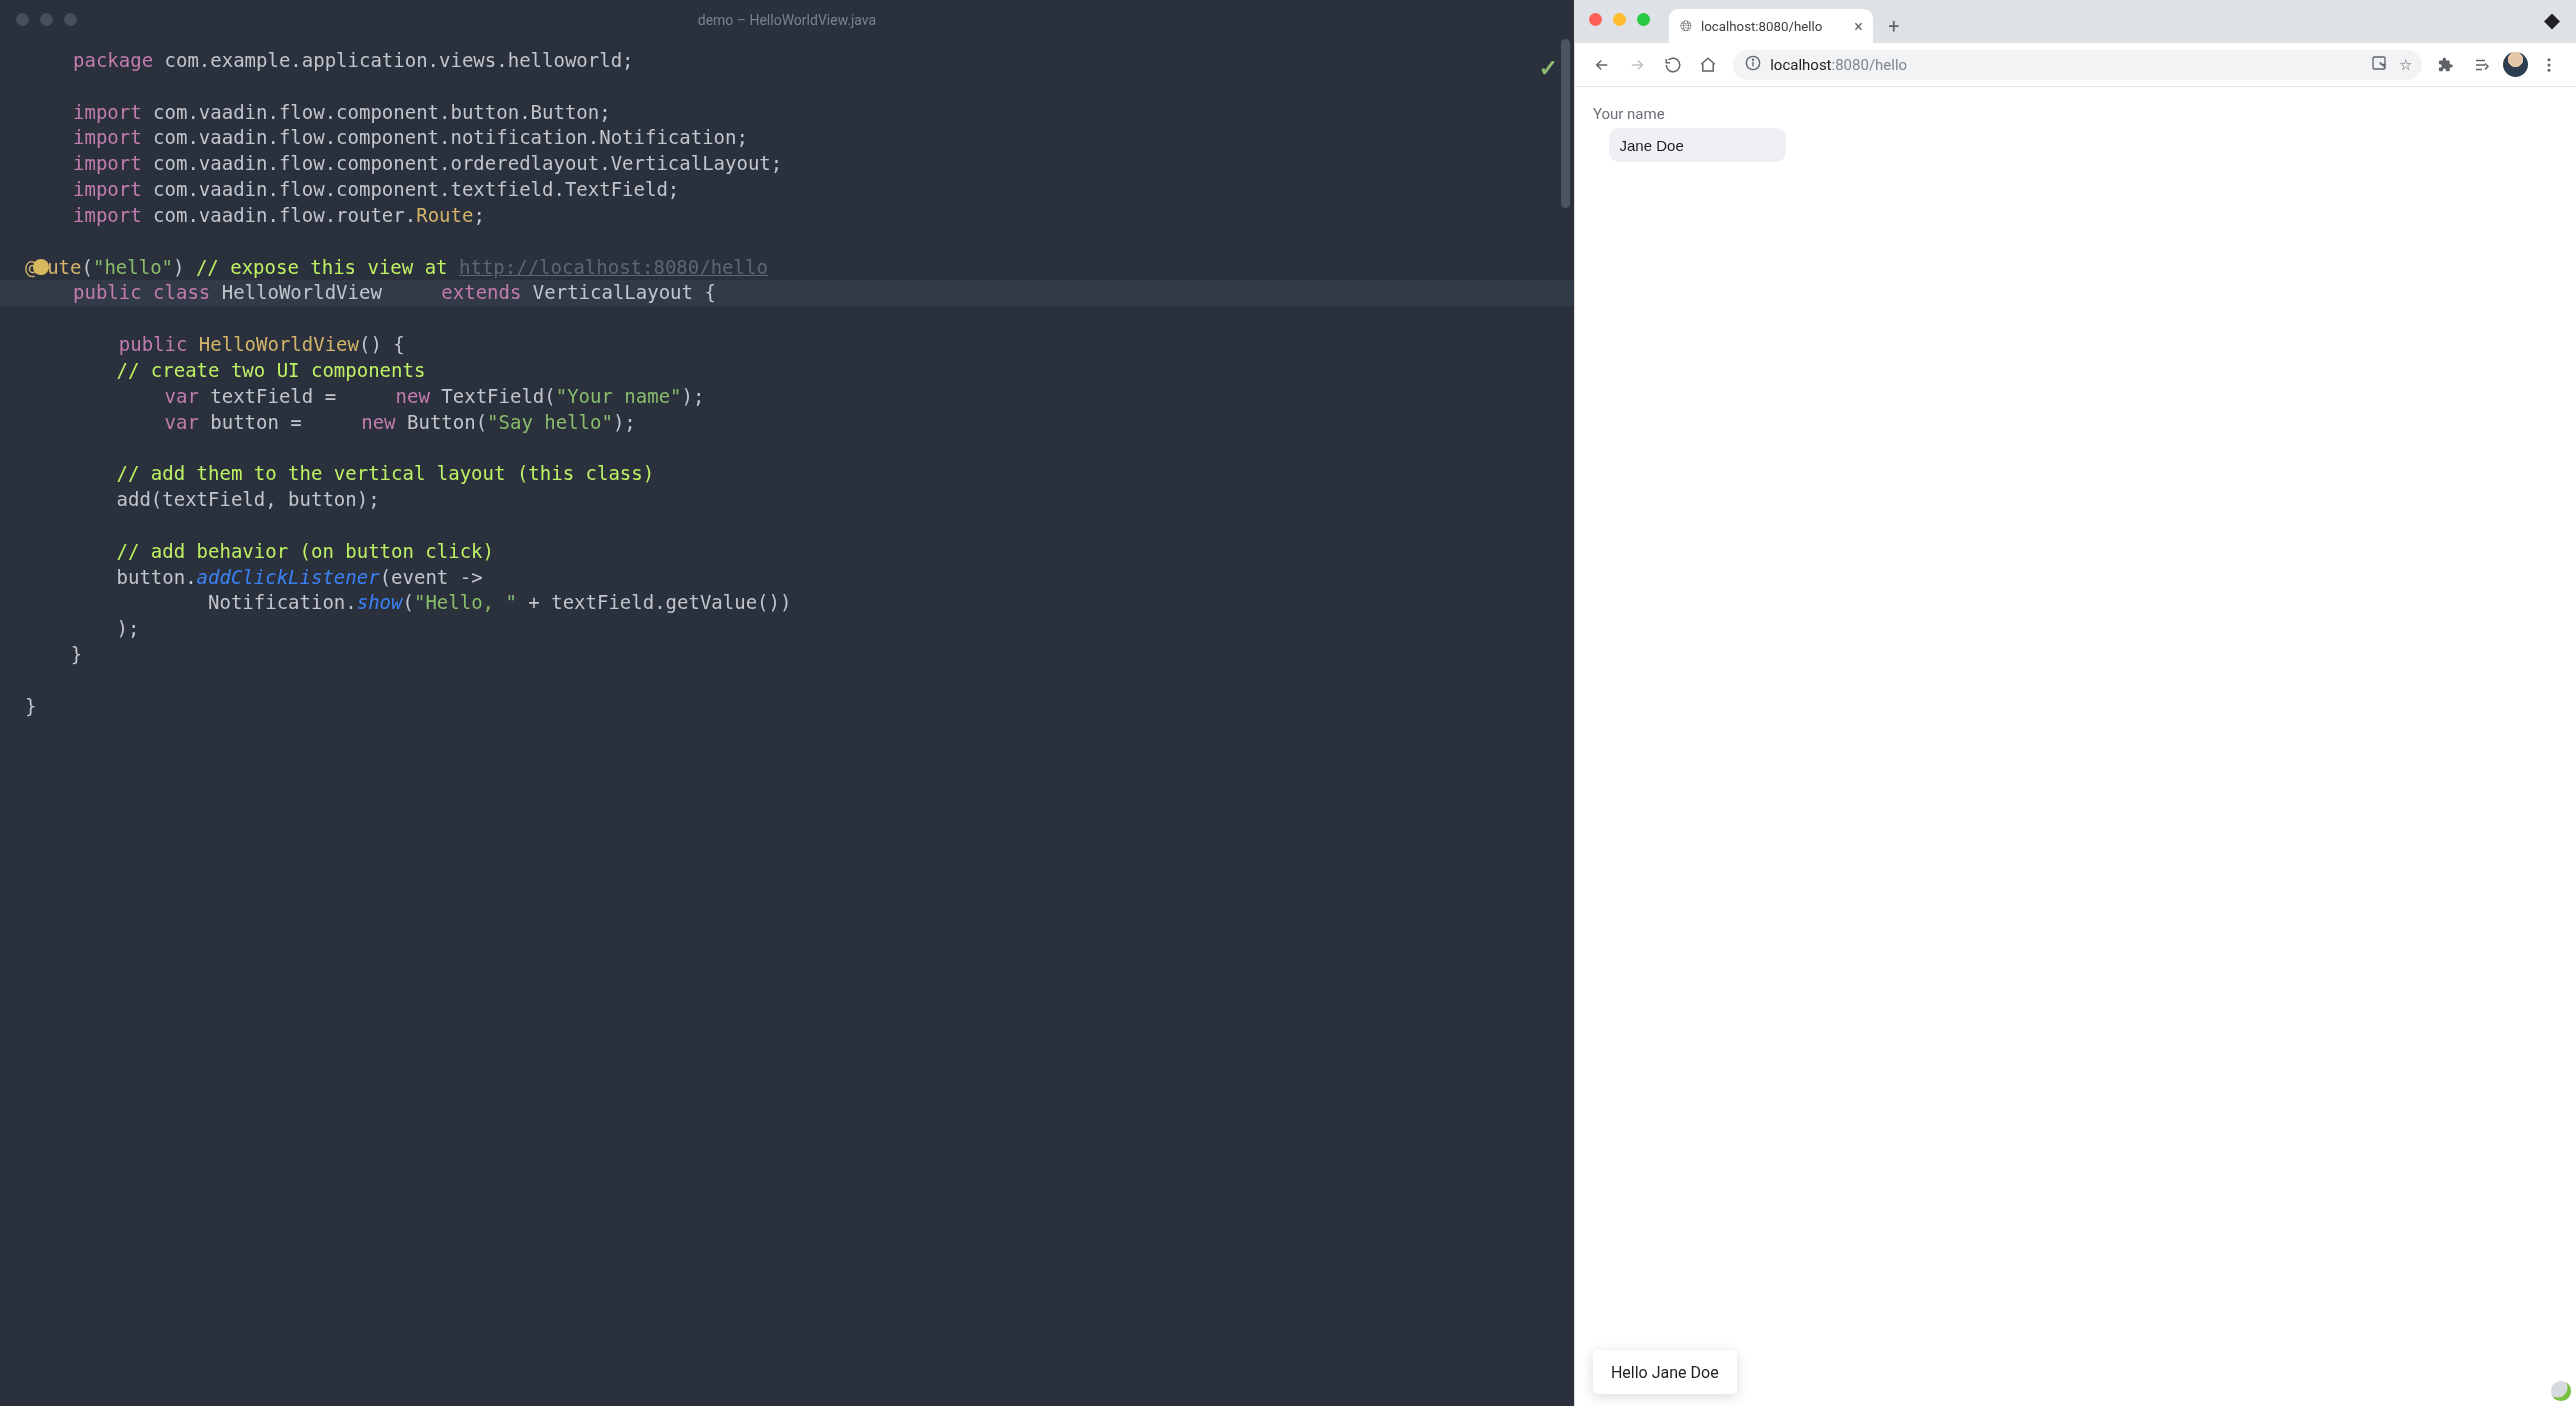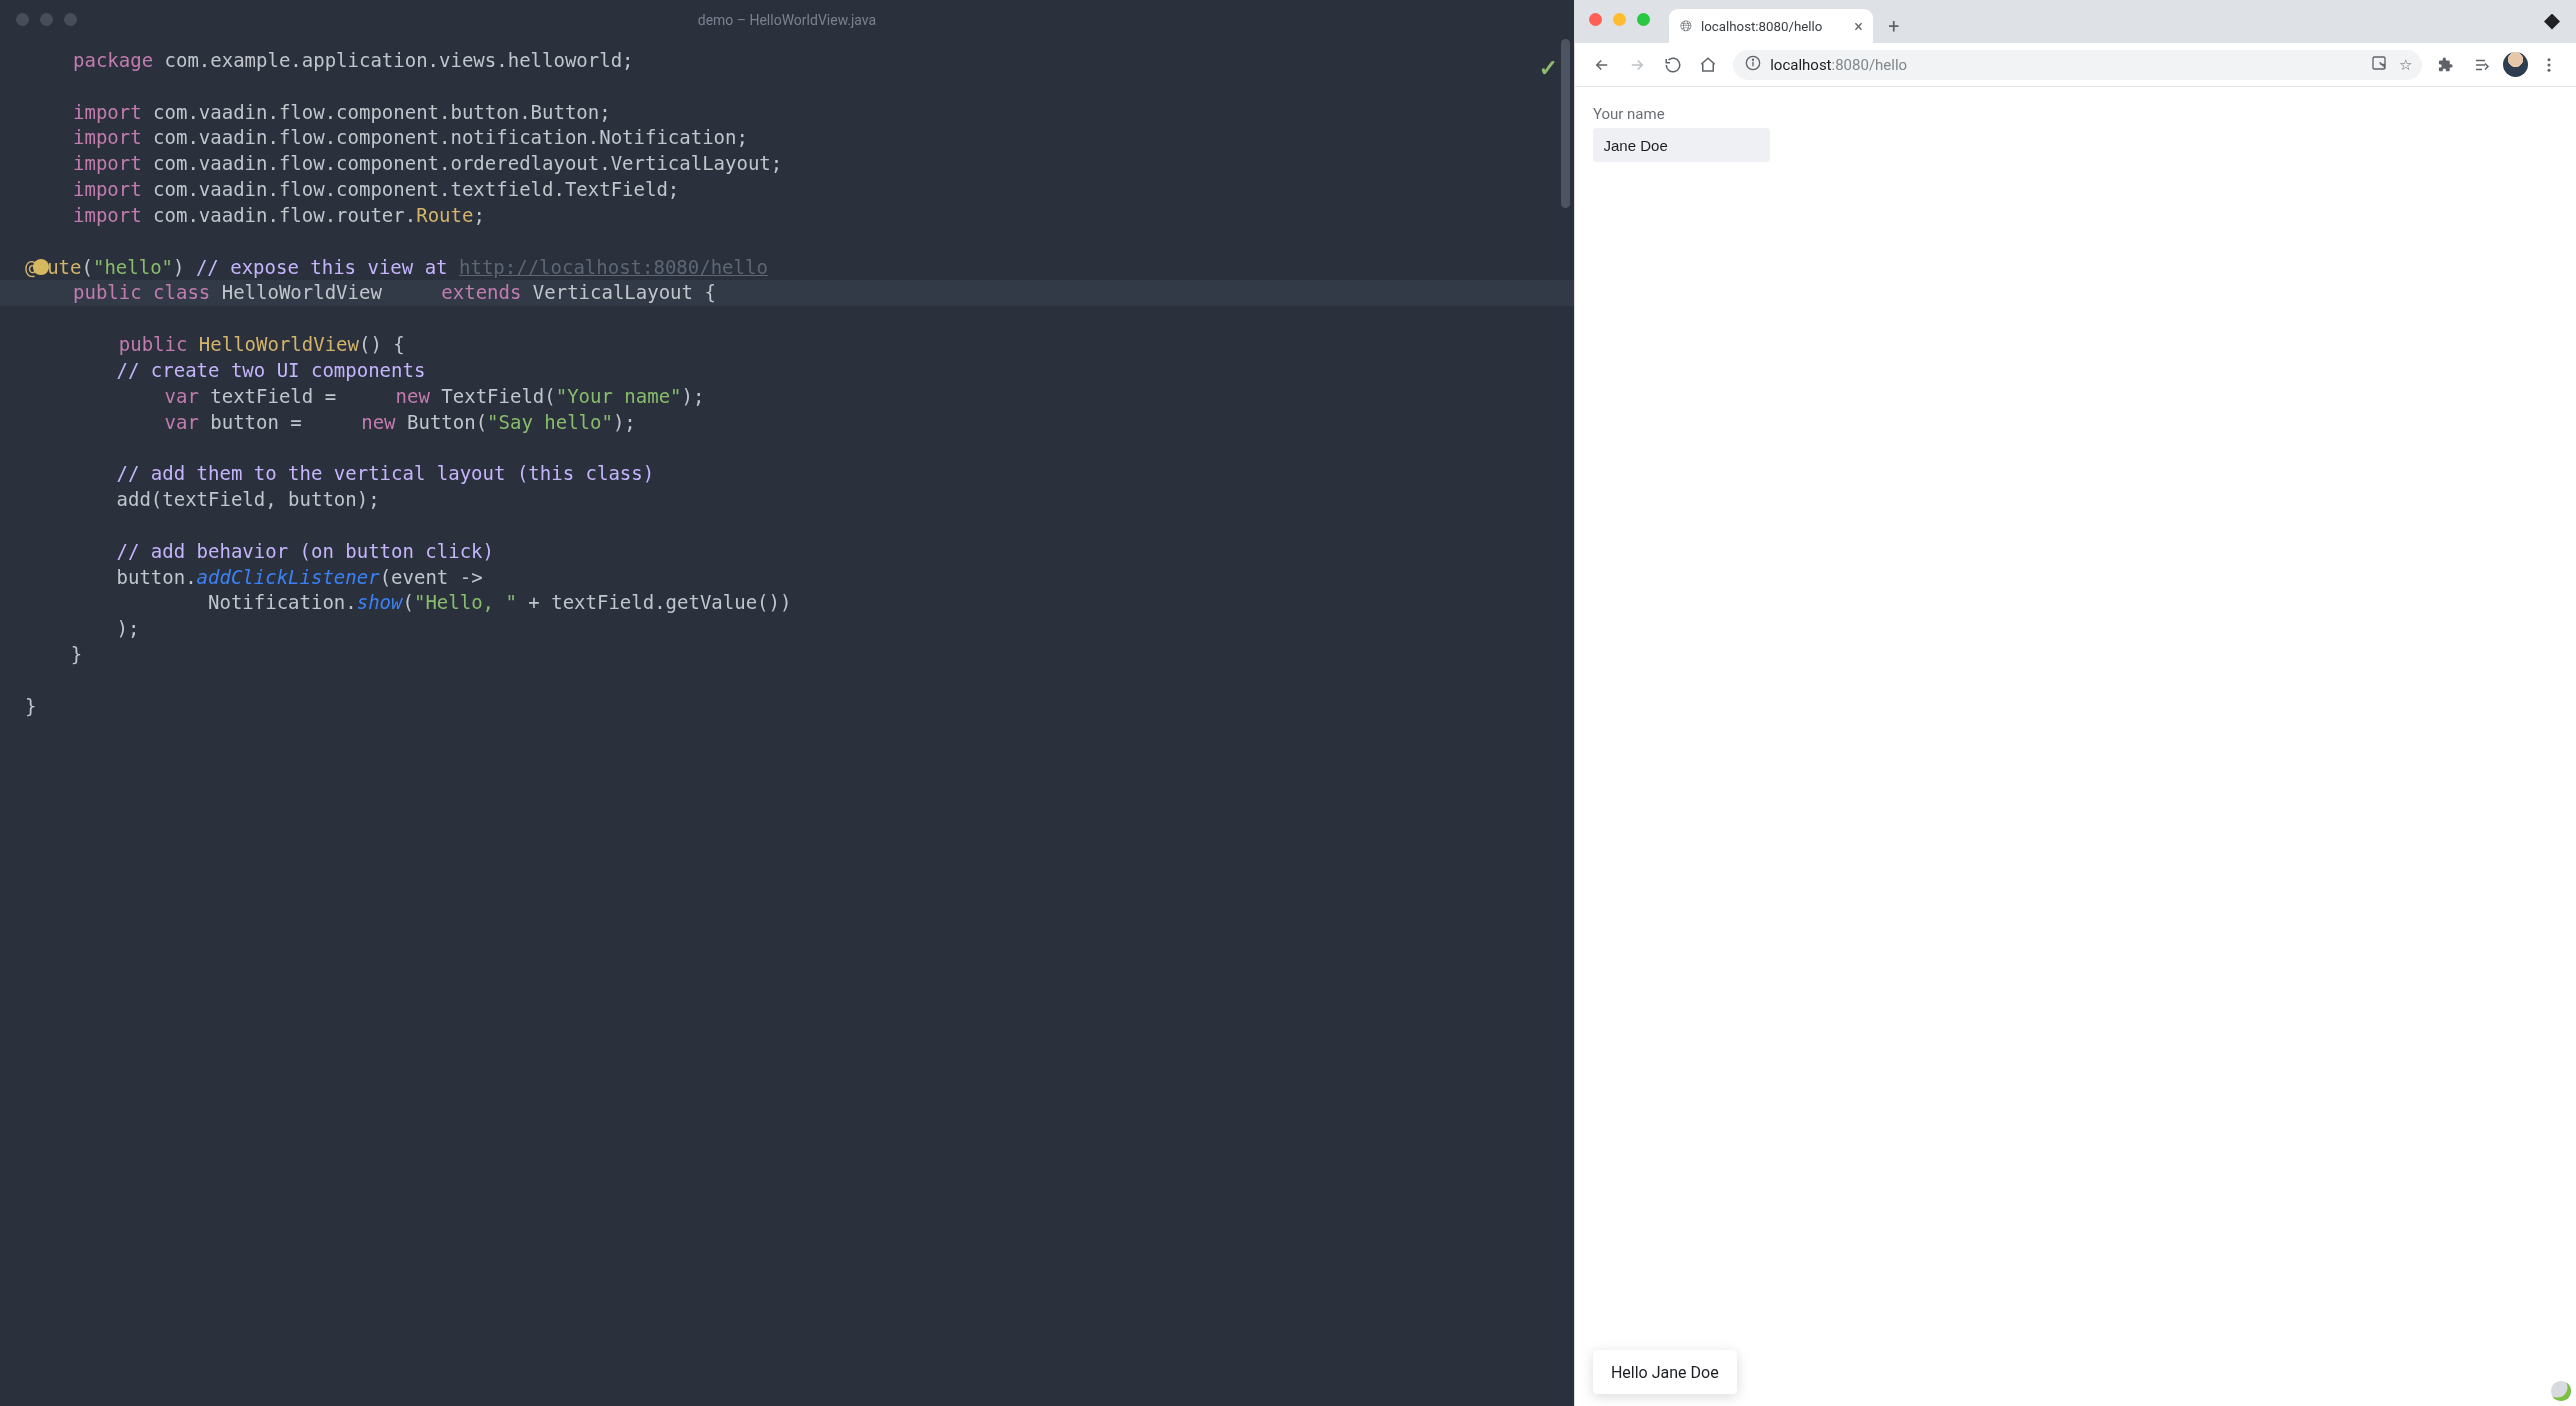--- a/index.html
+++ b/index.html
@@ -55,21 +55,21 @@
     line-height: 1.36;
     color: #c1c6cd;
     white-space: pre;
     overflow: auto;
     position: relative;
   }
   .ide-editor .line { display:block; padding-left: 25px; }
   .ide-editor .line.hl { background: #333a47; }
   .kw   { color: #c27cae; margin-left: 48px; }           
   .str  { color: #89bd6b; }           
-  .cm   { color: #c4b5fd; }           
+  .cm   { color: #bef264; }           
   .annot{ color: #d4b46a; }           
   .type2{ color: #d4b46a; }           
   .call { color: #3b82f6; font-style: italic; }
   .url  { color: #5d6674; text-decoration: underline; }
   .bulb {
     display:inline-block;
     width:16px; height:16px;
     background:#d6b85e;
     border-radius:50% 50% 48% 48%;
     vertical-align:-1.8px;
@@ -188,24 +188,25 @@
     flex:1;
     padding:18px 18px;
     position:relative;
   }
   .field-label { color:#6b6f76; font-size:15px; margin-bottom:5.3px; }
   .text-field {
     width:177px;
     height:34px;
     background:#eef0f3;
     border:none;
-    border-radius:4px;
+    border-radius:10px;
     padding:0 10.6px;
     font-size:15px;
     color:#1c1e21;
+    margin-left:16px;
   }
   .say-btn {
     margin-top:25px;
     display:inline-block;
     background:#eef4fb;
     color:#1676f3;
     border:none;
     border-radius:3.5px;
     font-size:15px;
     font-weight:500;

